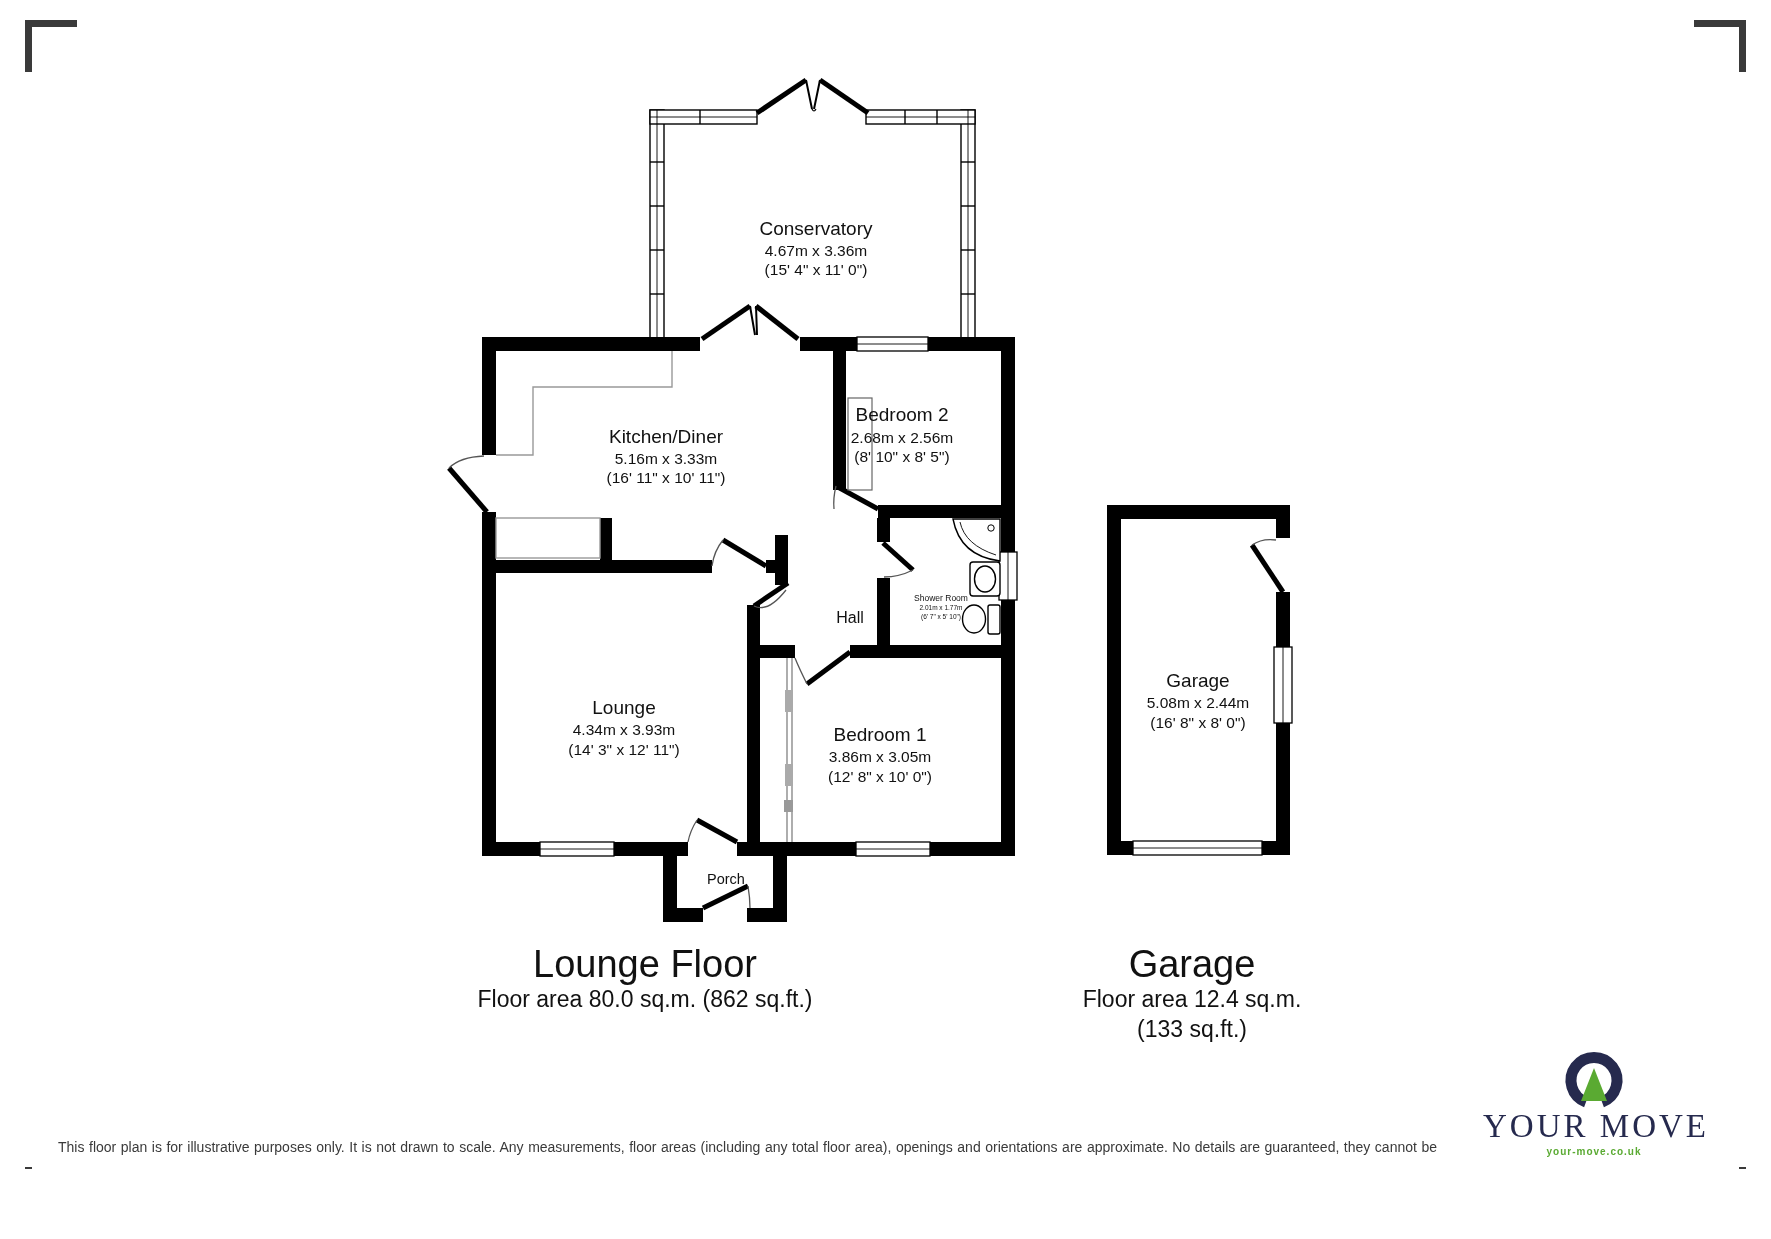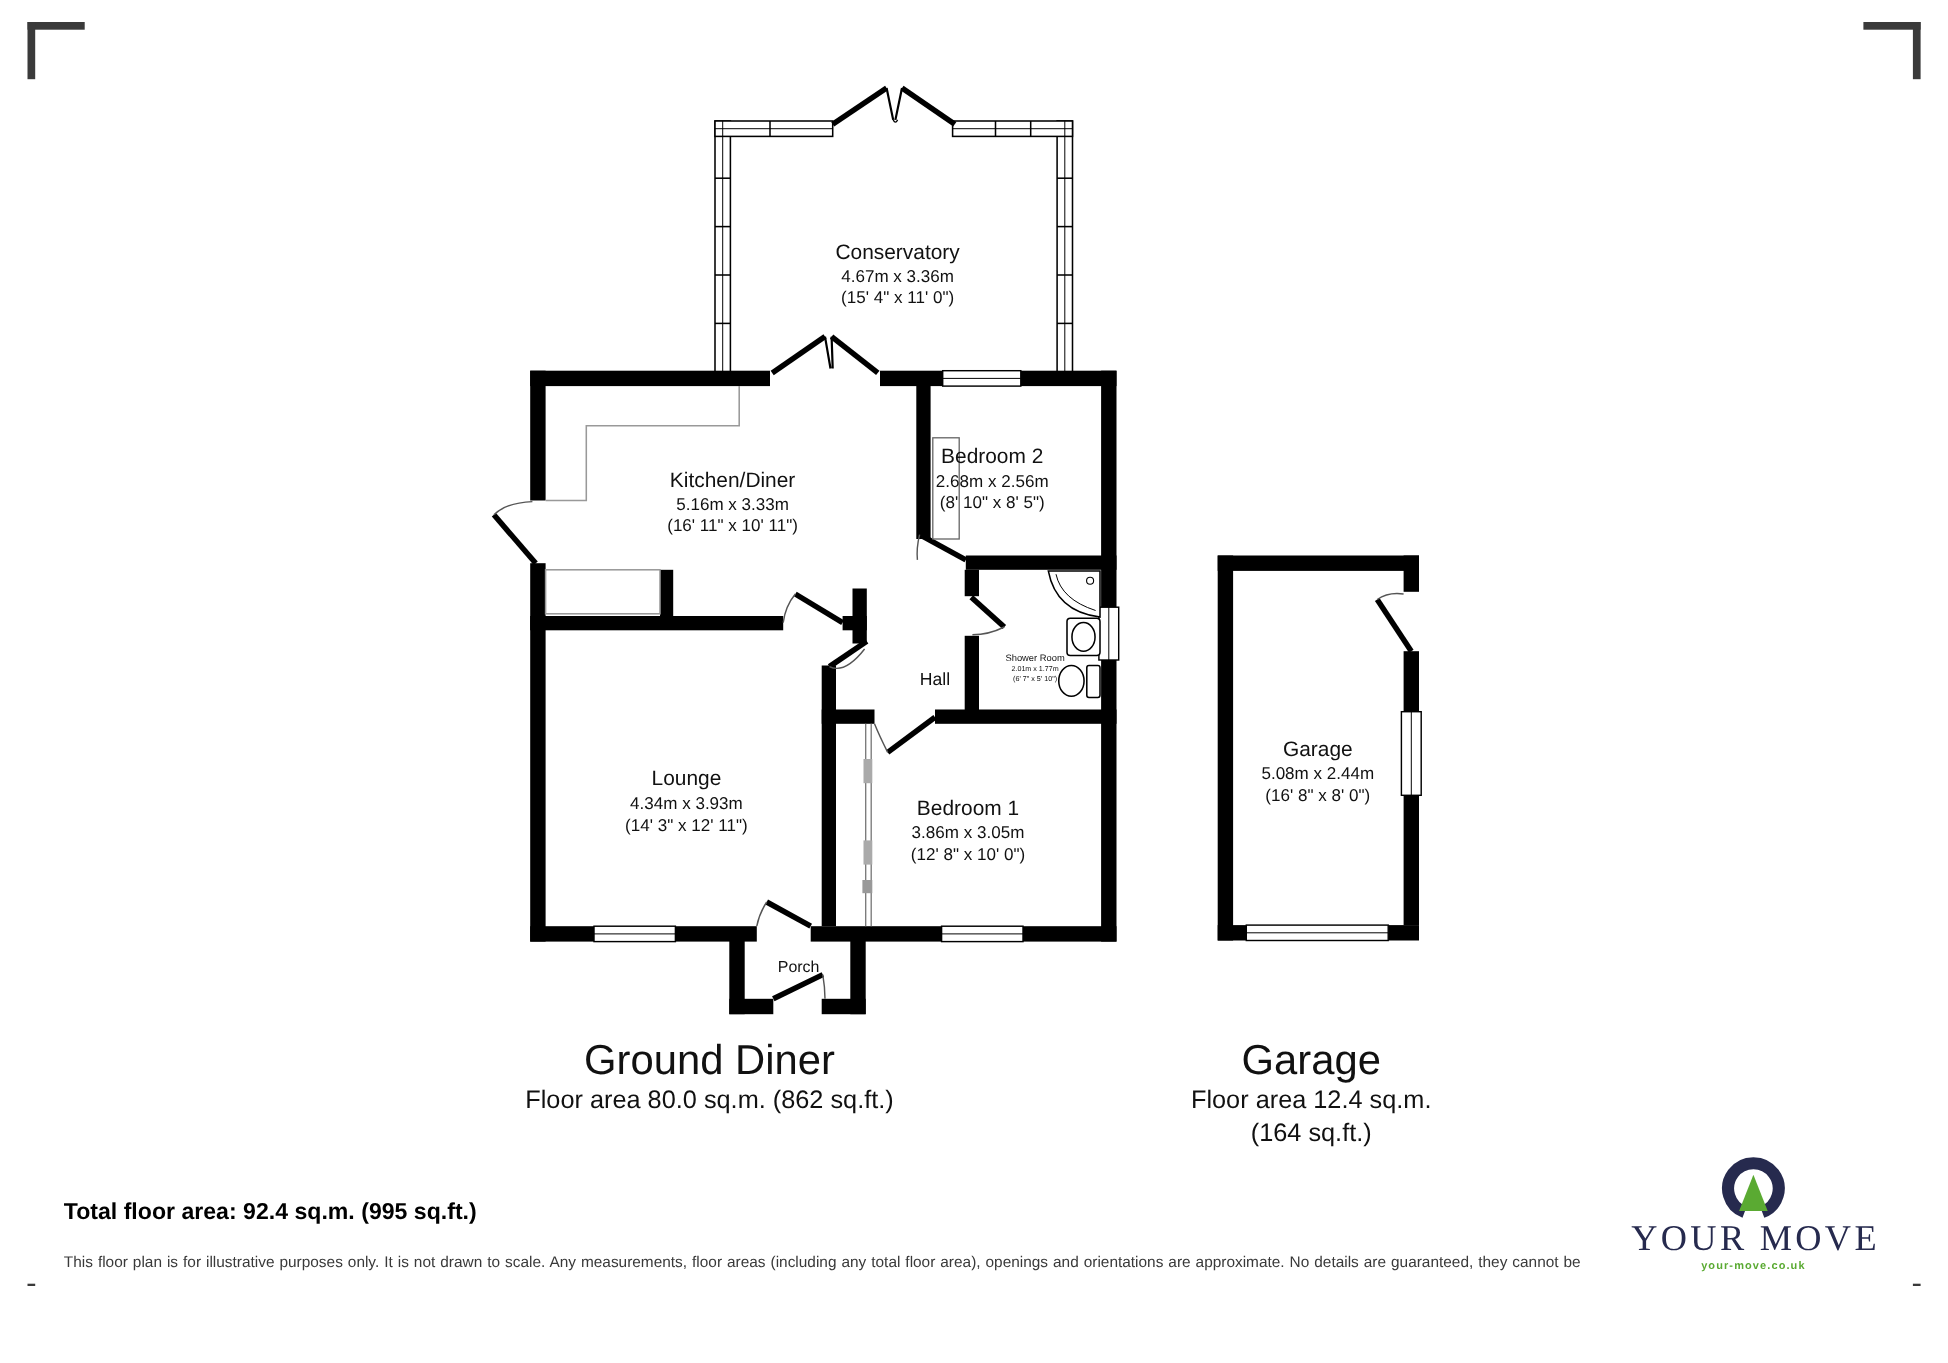--- a/index.html
+++ b/index.html
@@ -273,29 +273,28 @@
     </g>
     <g>
       <text class="rname" x="1198" y="687">Garage</text>
       <text class="rdim" x="1198" y="708">5.08m x 2.44m</text>
       <text class="rdim" x="1198" y="728">(16' 8" x 8' 0")</text>
     </g>
   </g>
 </svg>
 
   
-  <div class="abs caption-title" style="left:645px;top:943px;">Ground Diner</div>
+  <div class="abs caption-title" style="left:645px;top:943px;">Lounge Floor</div>
   <div class="abs caption-area" style="left:645px;top:986px;text-align:right;">Floor area 80.0 sq.m. (862 sq.ft.)</div>
 
   <div class="abs caption-title" style="left:1192px;top:943px;">Garage</div>
   <div class="abs caption-area" style="left:1192px;top:986px;text-align:center;">Floor area 12.4 sq.m.</div>
-  <div class="abs caption-area" style="left:1192px;top:1016px;">(164 sq.ft.)</div>
+  <div class="abs caption-area" style="left:1192px;top:1016px;">(133 sq.ft.)</div>
 
   
-  <div class="abs total-line" style="left:58px;top:1090px;">Total floor area: 92.4 sq.m. (995 sq.ft.)</div>
   <div class="abs disclaimer" style="left:58px;top:1131px;">This floor plan is for illustrative purposes only. It is not drawn to scale. Any measurements, floor areas (including any total floor area), openings and orientations are approximate. No details are guaranteed, they cannot be relied upon for any purpose and do not form any part of any agreement. No liability is taken for any error, omission or misstatement. A party must rely upon its own inspection(s). Powered by www.Propertybox.io</div>
 
   
   <div class="abs" style="left:0;top:0;">
     <svg width="1771" height="1239" viewBox="0 0 1771 1239" style="position:absolute;left:0;top:0;">
       <path d="M1586,1102 A23,23 0 1 1 1602,1102" fill="none" stroke="#262a4e" stroke-width="11"></path>
       <path d="M1594,1068 L1581,1101 L1607,1101 Z" fill="#5aaa32"></path>
     </svg>
     <div class="abs brand" style="left:1596px;top:1108px;color:#262a4e;">YOUR MOVE</div>
     <div class="abs brand-url" style="left:1594px;top:1146px;color:#5aaa32;">your-move.co.uk</div>

